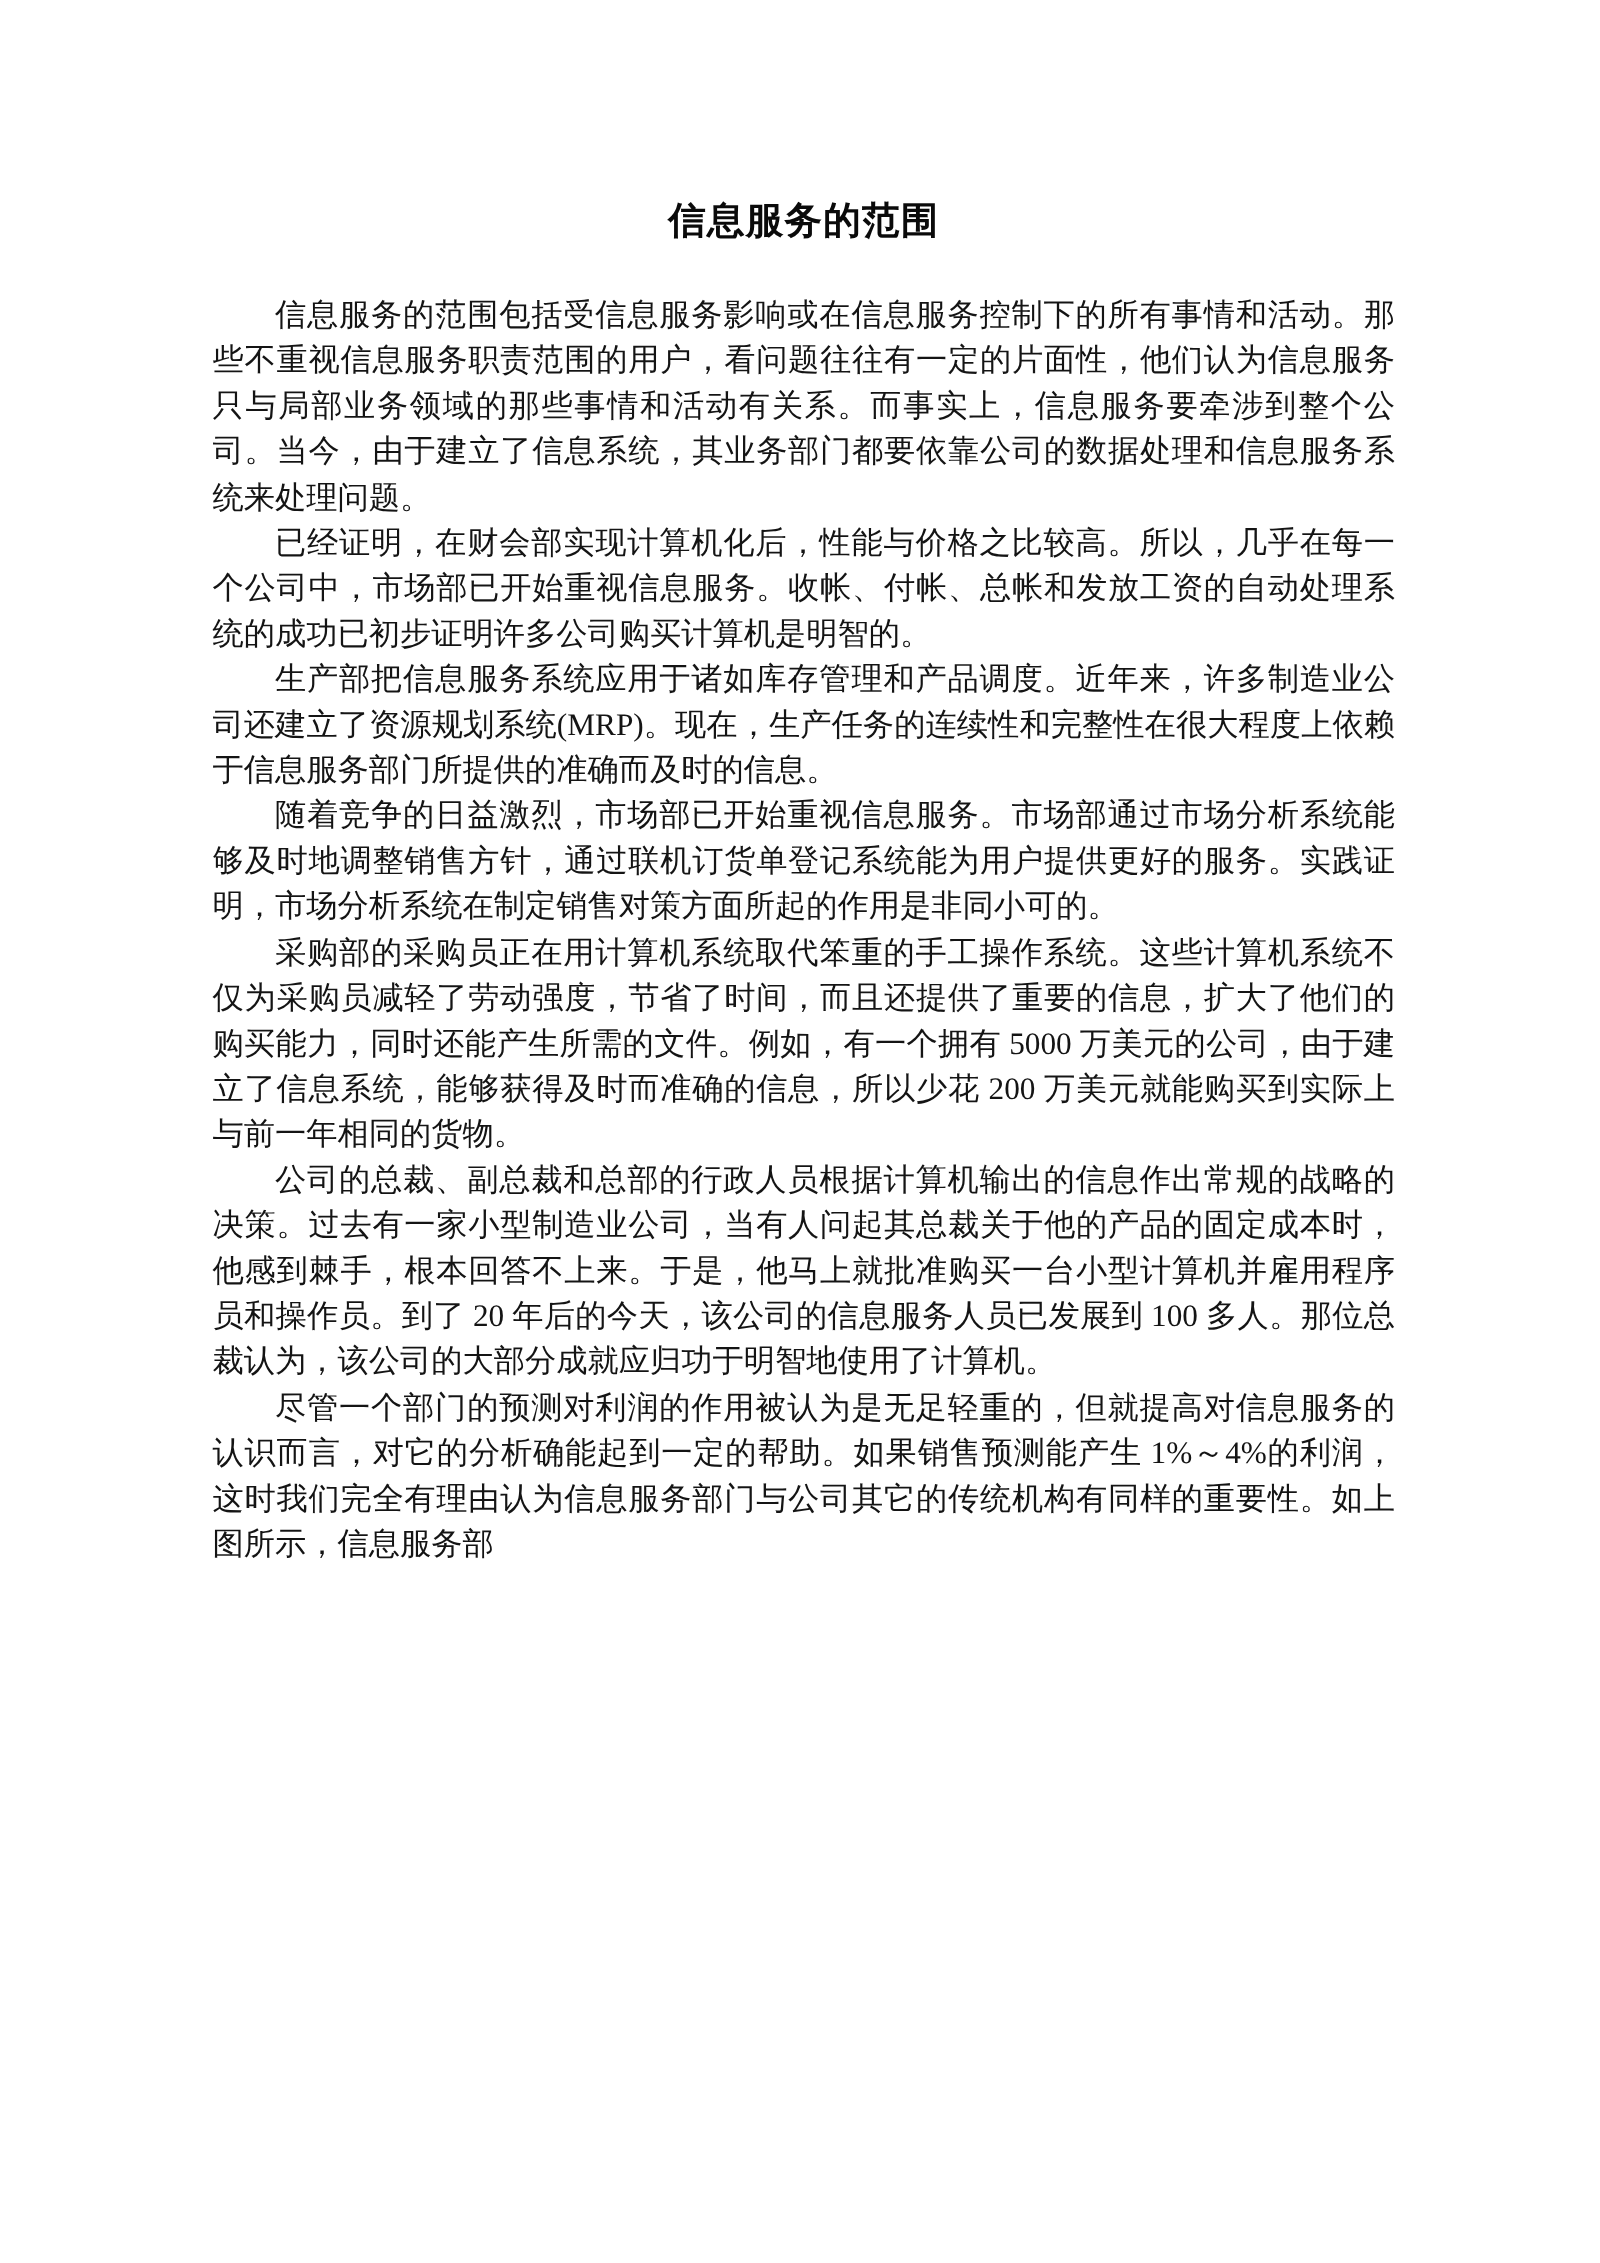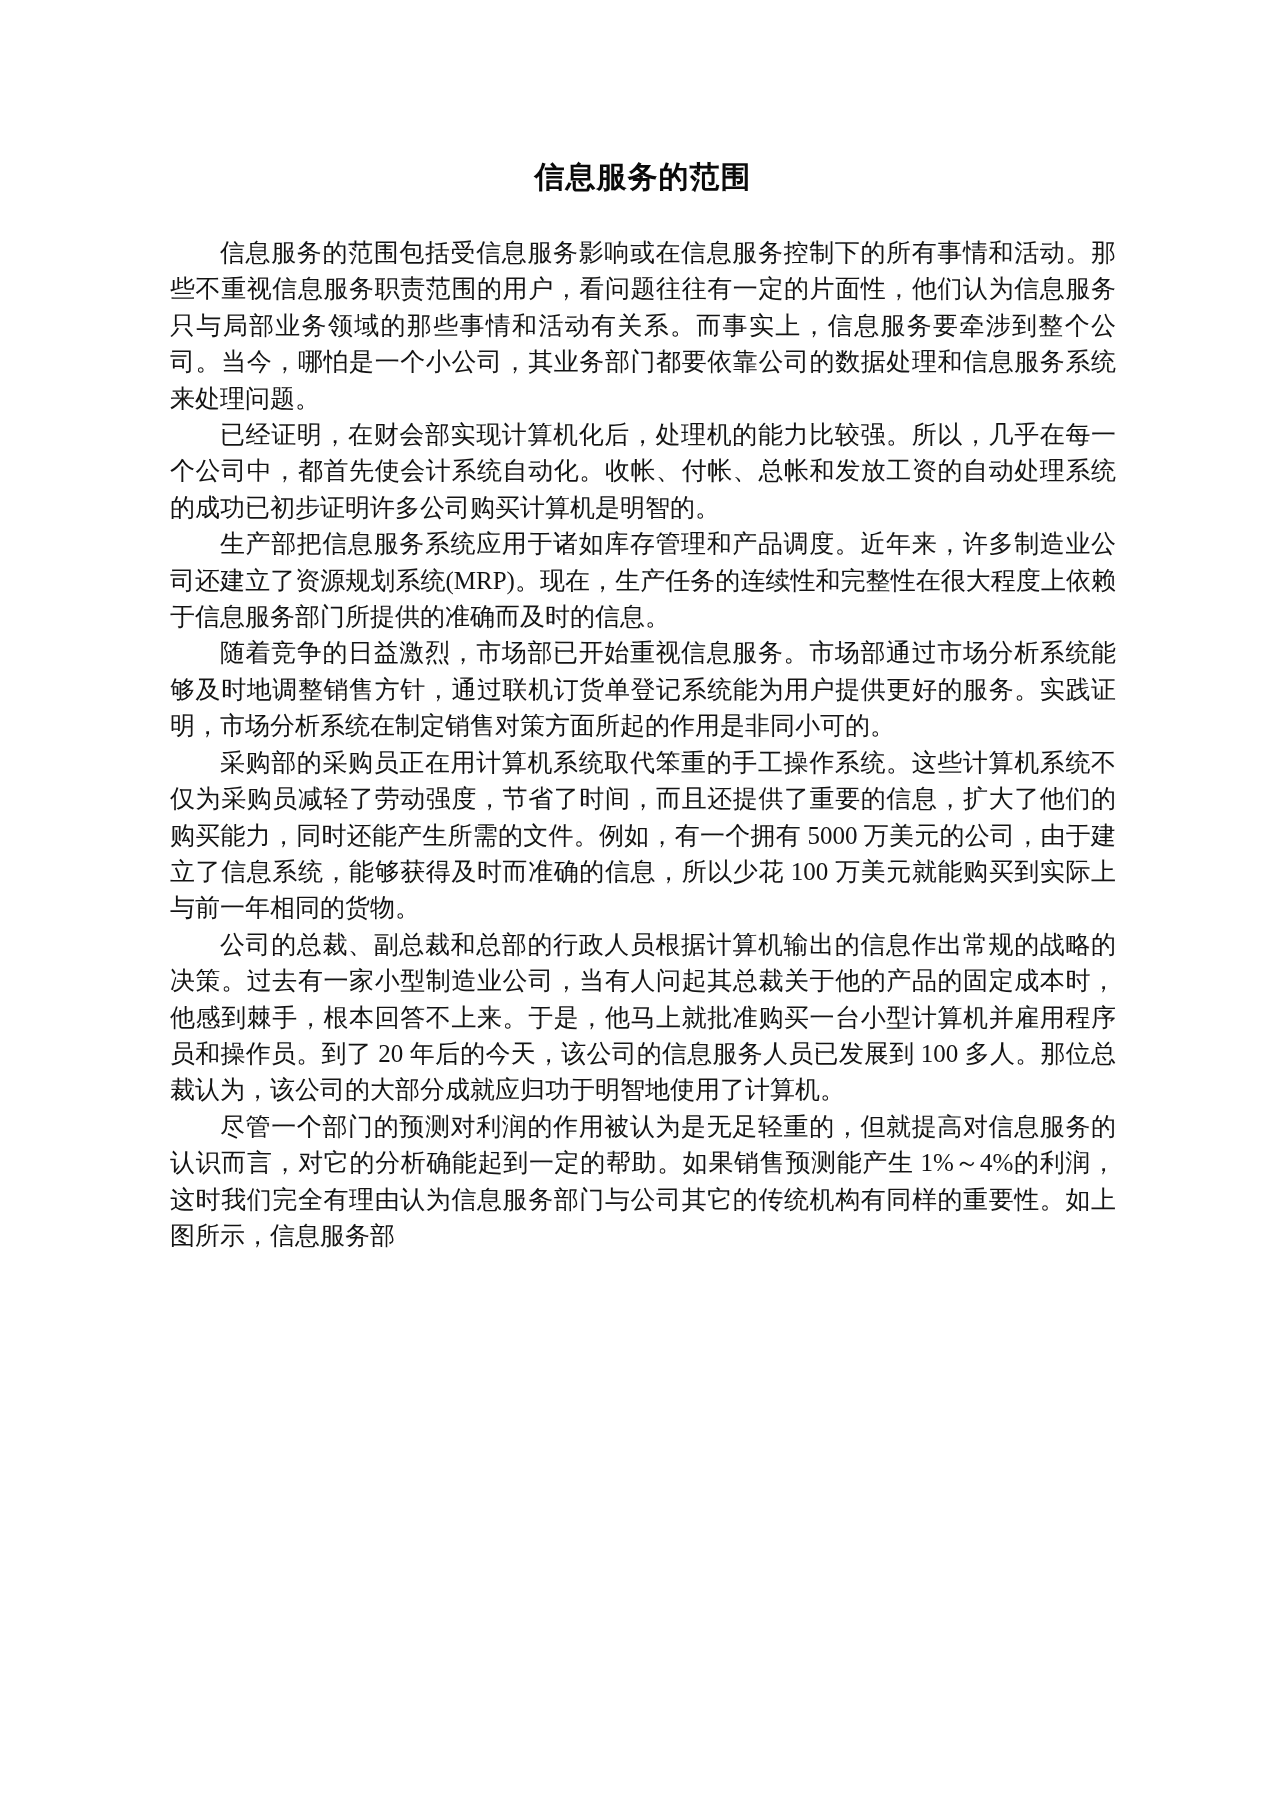--- a/index.html
+++ b/index.html
@@ -45,22 +45,22 @@
     word-break: break-all;
   }
 </style>
 </head>
 <body>
 
 <div class="page">
   <div class="content">
     <h1 class="doc-title">信息服务的范围</h1>
     <div class="doc-body">
-      <p>信息服务的范围包括受信息服务影响或在信息服务控制下的所有事情和活动。那些不重视信息服务职责范围的用户，看问题往往有一定的片面性，他们认为信息服务只与局部业务领域的那些事情和活动有关系。而事实上，信息服务要牵涉到整个公司。当今，哪怕是一个小公司，其业务部门都要依靠公司的数据处理和信息服务系统来处理问题。</p>
-      <p>已经证明，在财会部实现计算机化后，处理机的能力比较强。所以，几乎在每一个公司中，都首先使会计系统自动化。收帐、付帐、总帐和发放工资的自动处理系统的成功已初步证明许多公司购买计算机是明智的。</p>
+      <p>信息服务的范围包括受信息服务影响或在信息服务控制下的所有事情和活动。那些不重视信息服务职责范围的用户，看问题往往有一定的片面性，他们认为信息服务只与局部业务领域的那些事情和活动有关系。而事实上，信息服务要牵涉到整个公司。当今，由于建立了信息系统，其业务部门都要依靠公司的数据处理和信息服务系统来处理问题。</p>
+      <p>已经证明，在财会部实现计算机化后，性能与价格之比较高。所以，几乎在每一个公司中，市场部已开始重视信息服务。收帐、付帐、总帐和发放工资的自动处理系统的成功已初步证明许多公司购买计算机是明智的。</p>
       <p>生产部把信息服务系统应用于诸如库存管理和产品调度。近年来，许多制造业公司还建立了资源规划系统(MRP)。现在，生产任务的连续性和完整性在很大程度上依赖于信息服务部门所提供的准确而及时的信息。</p>
       <p>随着竞争的日益激烈，市场部已开始重视信息服务。市场部通过市场分析系统能够及时地调整销售方针，通过联机订货单登记系统能为用户提供更好的服务。实践证明，市场分析系统在制定销售对策方面所起的作用是非同小可的。</p>
-      <p>采购部的采购员正在用计算机系统取代笨重的手工操作系统。这些计算机系统不仅为采购员减轻了劳动强度，节省了时间，而且还提供了重要的信息，扩大了他们的购买能力，同时还能产生所需的文件。例如，有一个拥有 5000 万美元的公司，由于建立了信息系统，能够获得及时而准确的信息，所以少花 100 万美元就能购买到实际上与前一年相同的货物。</p>
+      <p>采购部的采购员正在用计算机系统取代笨重的手工操作系统。这些计算机系统不仅为采购员减轻了劳动强度，节省了时间，而且还提供了重要的信息，扩大了他们的购买能力，同时还能产生所需的文件。例如，有一个拥有 5000 万美元的公司，由于建立了信息系统，能够获得及时而准确的信息，所以少花 200 万美元就能购买到实际上与前一年相同的货物。</p>
       <p>公司的总裁、副总裁和总部的行政人员根据计算机输出的信息作出常规的战略的决策。过去有一家小型制造业公司，当有人问起其总裁关于他的产品的固定成本时，他感到棘手，根本回答不上来。于是，他马上就批准购买一台小型计算机并雇用程序员和操作员。到了 20 年后的今天，该公司的信息服务人员已发展到 100 多人。那位总裁认为，该公司的大部分成就应归功于明智地使用了计算机。</p>
       <p>尽管一个部门的预测对利润的作用被认为是无足轻重的，但就提高对信息服务的认识而言，对它的分析确能起到一定的帮助。如果销售预测能产生 1%～4%的利润，这时我们完全有理由认为信息服务部门与公司其它的传统机构有同样的重要性。如上图所示，信息服务部</p>
     </div>
   </div>
 </div>
 
 </body></html>

